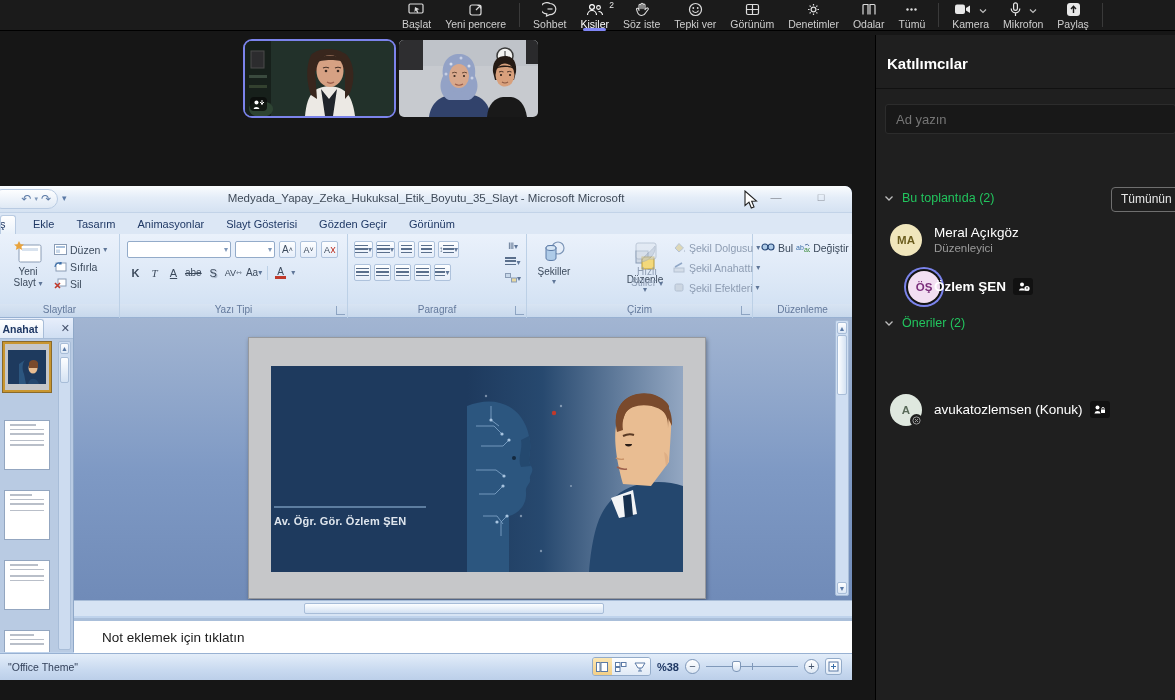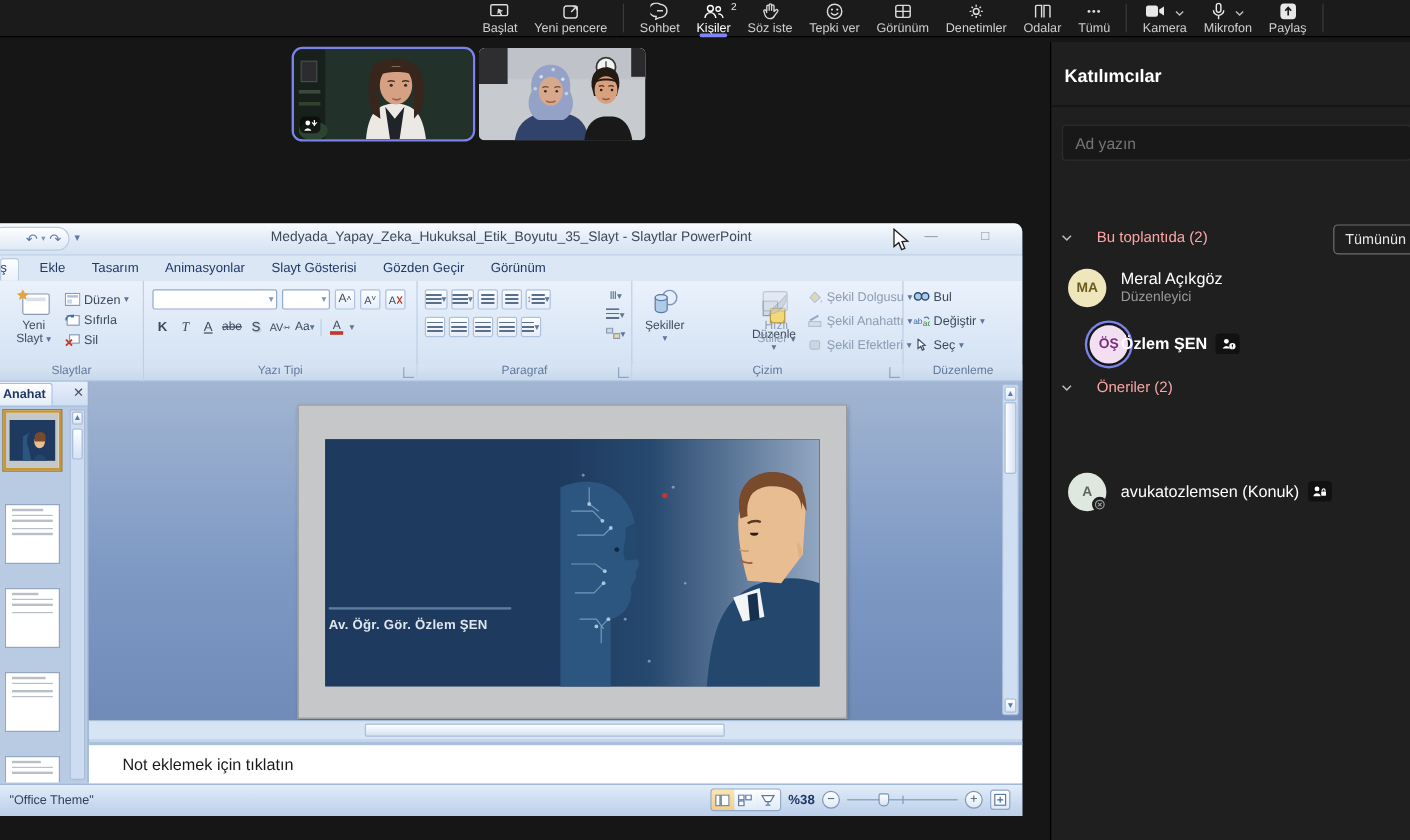--- a/index.html
+++ b/index.html
@@ -117,21 +117,21 @@
   .fitbtn { width:17px; height:17px; border:1px solid #93abc9; border-radius:3px; background:linear-gradient(#fdfeff,#e0eaf6); display:flex; align-items:center; justify-content:center; }
 
   
   .panel { position:absolute; left:875px; top:35px; width:300px; height:665px; background:#1f1f1f; border-left:1px solid #000; }
   .panel-title { position:absolute; left:11px; top:20px; font-size:15px; font-weight:bold; color:#fff; }
   .panel-div { position:absolute; left:0; top:53px; width:300px; height:1px; background:#111; }
   .search { position:absolute; left:9px; top:69px; width:291px; height:30px; background:#181818; border:1px solid #2c2c2c; border-radius:3px;
       color:#8f8f8f; font-size:13px; padding:0 10px; outline:none; }
   .invite { position:absolute; left:9px; top:110px; width:291px; height:30px; background:#222; border:1px solid #3f3f3f; border-radius:3px;
       color:#fff; font-size:13px; font-weight:bold; display:flex; align-items:center; justify-content:center; gap:8px; cursor:pointer; }
-  .sect { position:absolute; left:8px; display:flex; align-items:center; gap:20px; color:#fca5a5; font-size:12.5px; cursor:pointer; }
+  .sect { position:absolute; left:8px; display:flex; align-items:center; gap:8px; color:#22c55e; font-size:12.5px; cursor:pointer; }
   .muteall { position:absolute; left:235px; top:152px; width:90px; height:25px; border:1px solid #6f6f6f; border-radius:4px;
       color:#e8e8e8; font-size:12px; line-height:23px; padding-left:9px; white-space:nowrap; overflow:hidden; cursor:pointer; background:#1f1f1f; }
   .prow { position:absolute; left:0; width:300px; height:46px; cursor:pointer; }
   .avatar { position:absolute; left:14px; top:6px; width:32px; height:32px; border-radius:50%; display:flex; align-items:center; justify-content:center;
       font-size:11.5px; font-weight:bold; }
   .avatar.ring { box-shadow:0 0 0 2px #141414, 0 0 0 4px #7b83eb; }
   .pname { position:absolute; left:58px; top:7px; color:#fff; font-size:13.5px; display:flex; align-items:center; gap:7px; }
   .pname.mid { top:13px; }
   .psub { position:absolute; left:58px; top:24px; color:#9b9b9b; font-size:11.5px; }
   .abadge { position:absolute; left:34px; top:26px; width:13px; height:13px; border-radius:50%; border:2px solid #1f1f1f;
@@ -366,21 +366,21 @@
 
   <div id="ppt">
 
     <div class="ppt-titlebar">
       <div class="qat">
         <span>↶</span>
           <span style="font-size:7px;color:#7e97b8;">▾</span>
         <span>↷</span>
       </div>
       <span class="qat-more">▾</span>
-      <div class="ppt-title">Medyada_Yapay_Zeka_Hukuksal_Etik_Boyutu_35_Slayt - Slaytlar PowerPoint</div>
+      <div class="ppt-title">Medyada_Yapay_Zeka_Hukuksal_Etik_Boyutu_35_Slayt - Microsoft Microsoft</div>
       <div class="winbtn" style="left:763px;">—</div>
       <div class="winbtn" style="left:808px;">□</div>
     </div>
 
     <div class="ppt-tabs">
       <div class="ptab-stub"><span>Giriş</span></div>
       <div class="ptab">Ekle</div>
       <div class="ptab">Tasarım</div>
       <div class="ptab">Animasyonlar</div>
       <div class="ptab">Slayt Gösterisi</div>
@@ -587,21 +587,21 @@
               <span>Şekil Efektleri</span>
                 <span class="da">▾</span>
             </div>
           </div>
         </div>
         <div class="rg-label"><span>Çizim</span><span class="dlgl"></span></div>
       </div>
 
       <div class="rgroup" style="width:99px; border-right:none;">
         <div class="rg-body">
-          <div style="position:absolute; left:8px; top:3px; display:flex; flex-direction:column; gap:3px;">
+          <div style="position:absolute; left:8px; top:3px; display:flex; flex-direction:row; gap:3px;">
             <div class="smallrow">
               <svg width="14" height="11" viewBox="0 0 14 11">
                   <circle cx="4" cy="5" r="3" fill="#aecbe8" stroke="#2a4a7a" stroke-width="1.2"></circle>
                   <circle cx="10" cy="5" r="3" fill="#aecbe8" stroke="#2a4a7a" stroke-width="1.2"></circle>
                   <path d="M6.8 4 h.4" stroke="#2a4a7a" stroke-width="2"></path>
                 </svg>
               <span>Bul</span>
             </div>
             <div class="smallrow">
               <svg width="14" height="11" viewBox="0 0 14 11">

